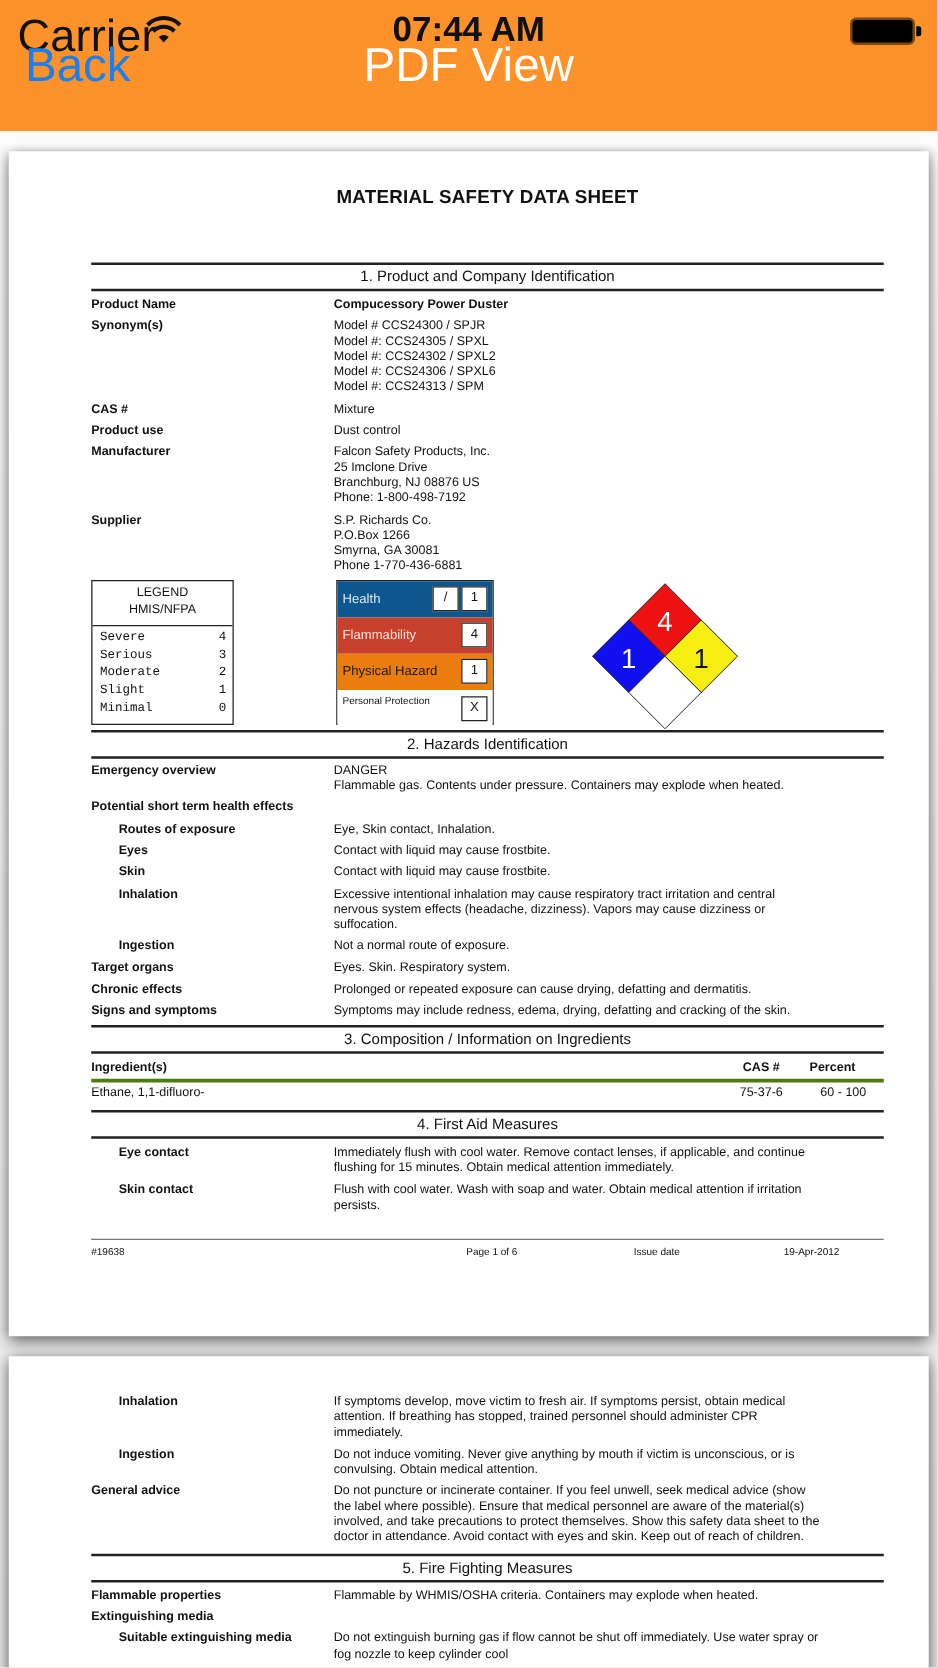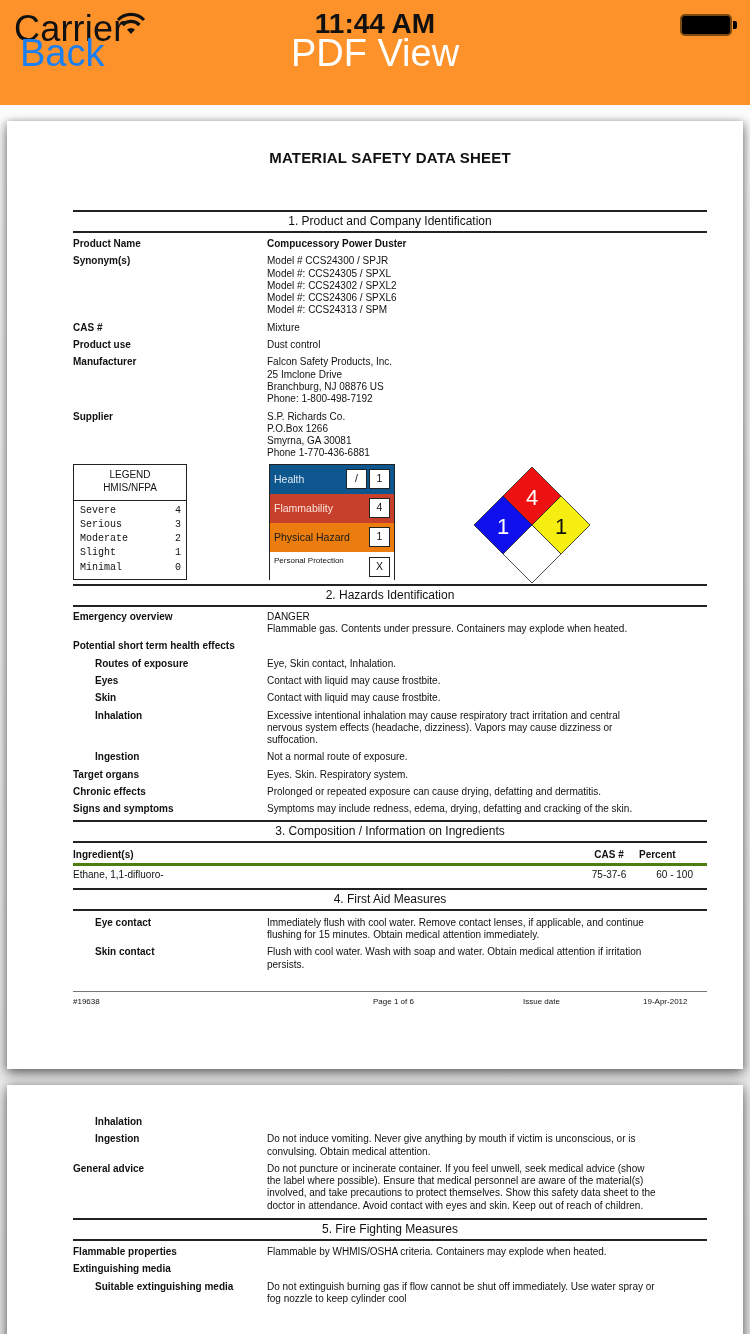--- a/index.html
+++ b/index.html
@@ -51,21 +51,21 @@
 </head>
 <body>
 
 <div class="navbar">
   <span class="status-carrier">Carrier</span>
   <svg class="wifi" viewBox="0 0 32 24">
     <path d="M16 22 L12 17.5 A6 6 0 0 1 20 17.5 Z" fill="#111"></path>
     <path d="M7.5 13 A12 12 0 0 1 24.5 13" stroke="#111" stroke-width="3.2" fill="none"></path>
     <path d="M3 8 A18 18 0 0 1 29 8" stroke="#111" stroke-width="3.2" fill="none"></path>
   </svg>
-  <span class="status-time">11:44 AM</span>
+  <span class="status-time">07:44 AM</span>
   <span class="battery"></span>
   <button class="back-btn">Back</button>
   <div class="nav-title">PDF View</div>
 </div>
 
 <div class="scroll">
 
   <div class="page page1">
     <div class="doc" style="top:28px;">
       <div class="doc-title">MATERIAL SAFETY DATA SHEET</div>
@@ -214,21 +214,21 @@
       </div>
       <div class="row" style="margin-bottom:4px">
         <span class="lbl">Signs and symptoms</span>
         <span class="val">Symptoms may include redness, edema, drying, defatting and cracking of the skin.</span>
       </div>
 
       <div class="sec-head">3. Composition / Information on Ingredients</div>
       <div style="display:flex; font-size:10px; font-weight:bold; padding:6px 0 3px; border-bottom:3px solid #4d7c0f;">
         <span style="flex:1">Ingredient(s)</span>
         <span style="width:60px; text-align:center">CAS #</span>
-        <span style="width:68px; text-align:left; padding-right:14px">Percent</span>
+        <span style="width:68px; text-align:center; padding-right:14px">Percent</span>
       </div>
       <div style="display:flex; font-size:10px; padding:3px 0 8px;">
         <span style="flex:1">Ethane, 1,1-difluoro-</span>
         <span style="width:60px; text-align:center">75-37-6</span>
         <span style="width:68px; text-align:right; padding-right:14px">60 - 100</span>
       </div>
 
       <div class="sec-head">4. First Aid Measures</div>
       <div style="height:6px"></div>
       <div class="row" style="margin-bottom:5px">
@@ -238,31 +238,34 @@
       </div>
       <div class="row">
         <span class="lbl ind">Skin contact</span>
         <span class="val">Flush with cool water.   Wash with soap and water.  Obtain medical attention if irritation
 persists.</span>
       </div>
 
       <div style="height:20px"></div>
       <div class="footer">
         <span style="width:300px">#19638</span>
-        <span style="width:150px">Page 1   of   6</span>
+        <span style="width:134px">Page 1   of   6</span>
         <span style="width:120px">Issue date</span>
         <span style="flex:1">19-Apr-2012</span>
       </div>
     </div>
   </div>
 
   <div class="page page2">
     <div class="doc" style="top:31px;">
       <div class="row" style="margin-bottom:5px">
         <span class="lbl ind">Inhalation</span>
+        <span class="val">If symptoms develop, move victim to fresh air. If symptoms persist, obtain medical
+attention. If breathing has stopped, trained personnel should administer CPR
+immediately.</span>
       </div>
       <div class="row" style="margin-bottom:5px">
         <span class="lbl ind">Ingestion</span>
         <span class="val">Do not induce vomiting. Never give anything by mouth if victim is unconscious, or is
 convulsing. Obtain medical attention.</span>
       </div>
       <div class="row" style="margin-bottom:6px">
         <span class="lbl">General advice</span>
         <span class="val">Do not puncture or incinerate container. If you feel unwell, seek medical advice (show
 the label where possible). Ensure that medical personnel are aware of the material(s)

